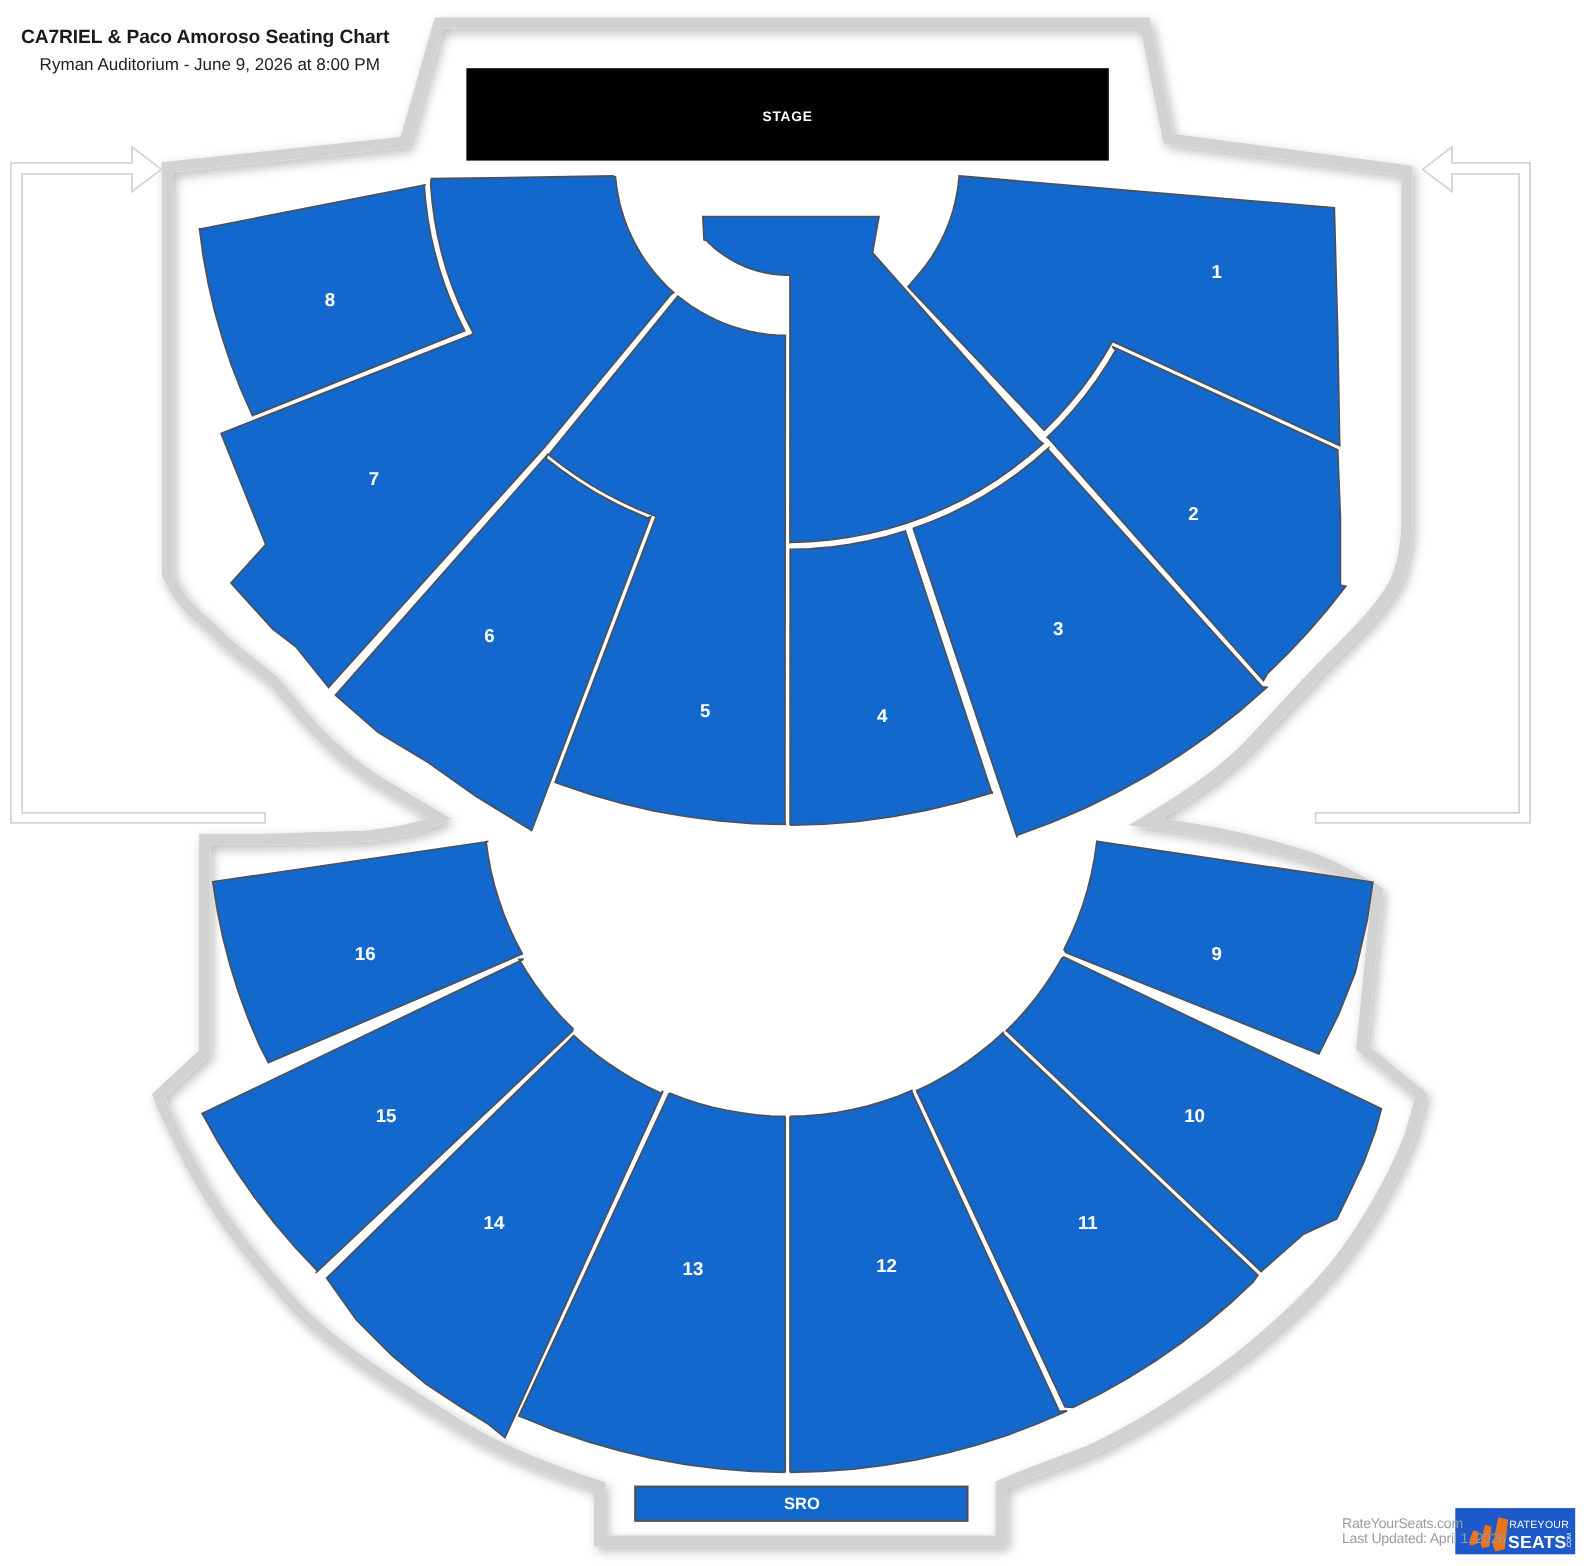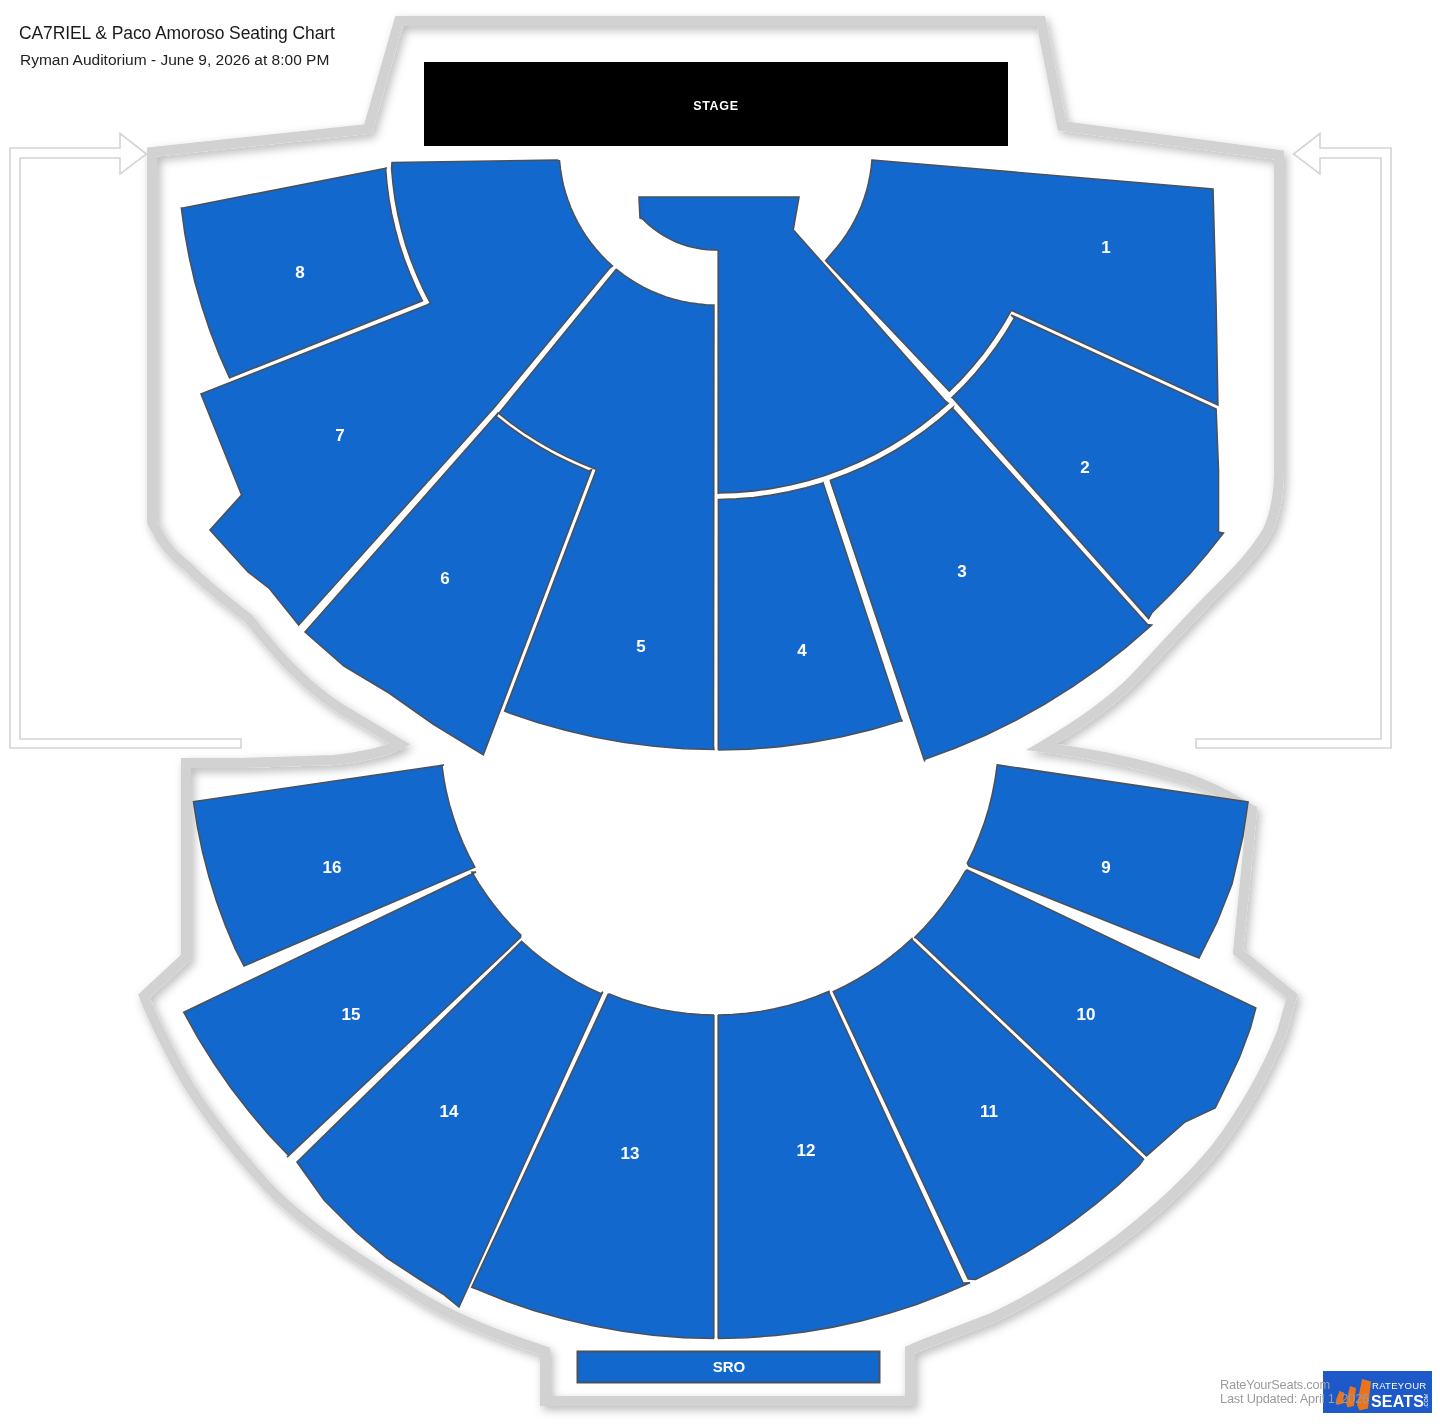--- a/index.html
+++ b/index.html
@@ -1,16 +1,16 @@
 <!DOCTYPE html>
 <html><head><meta charset="utf-8"><style>
 html,body{margin:0;padding:0;background:#fff;width:1440px;height:1424px;overflow:hidden}
 *{font-family:"Liberation Sans",sans-serif}
-.ttl{position:absolute;left:19px;top:23px;font-size:17.5px;font-weight:normal;color:#1a1a1a;letter-spacing:-0.1px}
-.sub{position:absolute;left:20px;top:51px;font-size:15.5px;color:#212121}
+.ttl{position:absolute;left:19px;top:23px;font-size:17.5px;font-weight:bold;color:#1a1a1a;letter-spacing:-0.1px}
+.sub{position:absolute;left:36px;top:51px;font-size:15.5px;color:#212121}
 .foot{position:absolute;left:1220px;top:1378px;font-size:12.8px;color:#9c9c9c;line-height:14px;letter-spacing:-0.2px}
 </style></head><body>
 <svg width="1440" height="1424" viewBox="0 0 1440 1424" xmlns="http://www.w3.org/2000/svg">
 <g filter="url(#ws)">
       <path d="M152,152 L152,522 C160,538 168,552 187,566 C205,585 225,600 248,618 C270,645 296,679 338,707 L400,744 C385,752 362,757 333,760 L240,763 L186,763 L186,957 L144,996 C150,1012 158,1030 178,1067 C198,1104 229,1144 267,1186 C305,1227 370,1266 421,1298 C453,1317 495,1334 524,1344 L545,1351 L545,1401 L910,1401 L910,1350 C930,1341 962,1330 992,1318 C1037,1297 1081,1268 1120,1239 C1160,1208 1190,1180 1216,1148 C1243,1112 1266,1072 1282,1032 L1292,996 L1238,952 L1252,810 C1219,790 1207,786 1190,779 C1160,770 1120,757 1041,747 C1070,730 1105,708 1133,680 C1161,650 1190,618 1211,597 C1235,573 1256,552 1268,530 C1276,512 1279,490 1279,470 L1279,155 L1062,126 L1041,21 L399,21 L368,129 L152,152 Z" fill="none" stroke="#d2d2d2" stroke-width="10" stroke-linejoin="miter"></path>
     </g>
 <defs>
       <filter id="ws" x="-5%" y="-5%" width="110%" height="110%">
         <feDropShadow dx="3" dy="4" stdDeviation="5" flood-color="#000" flood-opacity="0.28"></feDropShadow>
       </filter>

